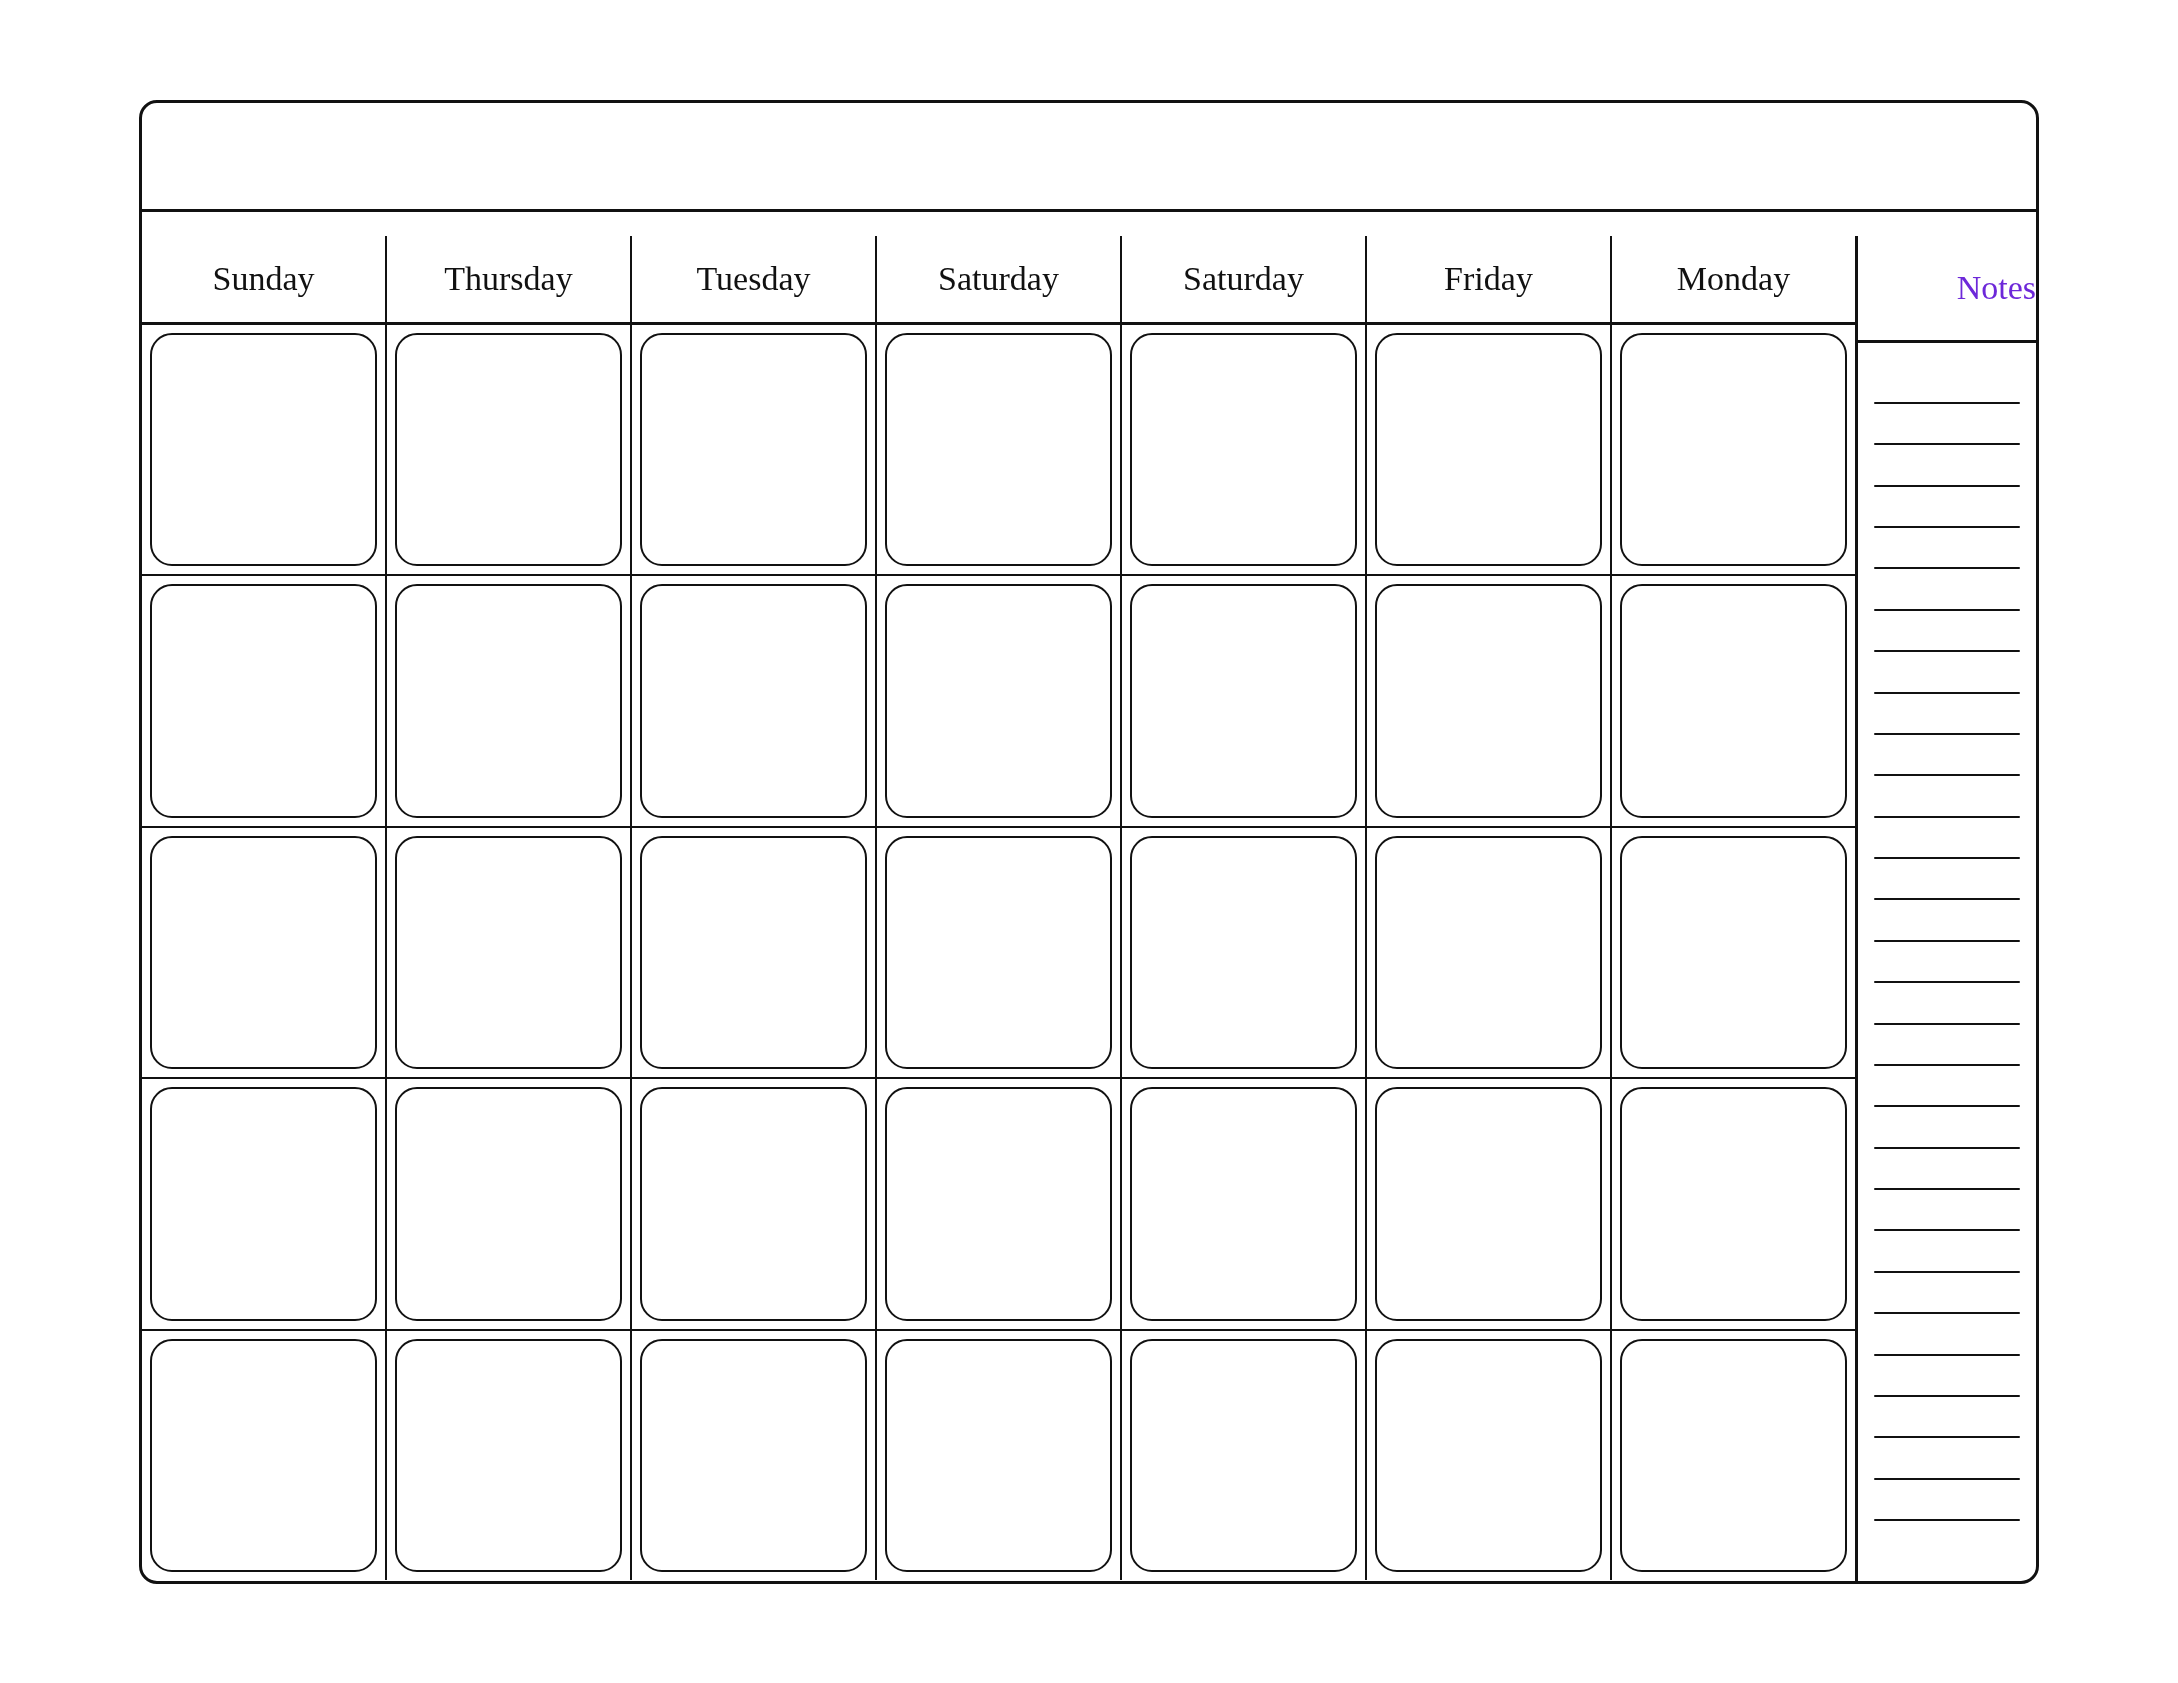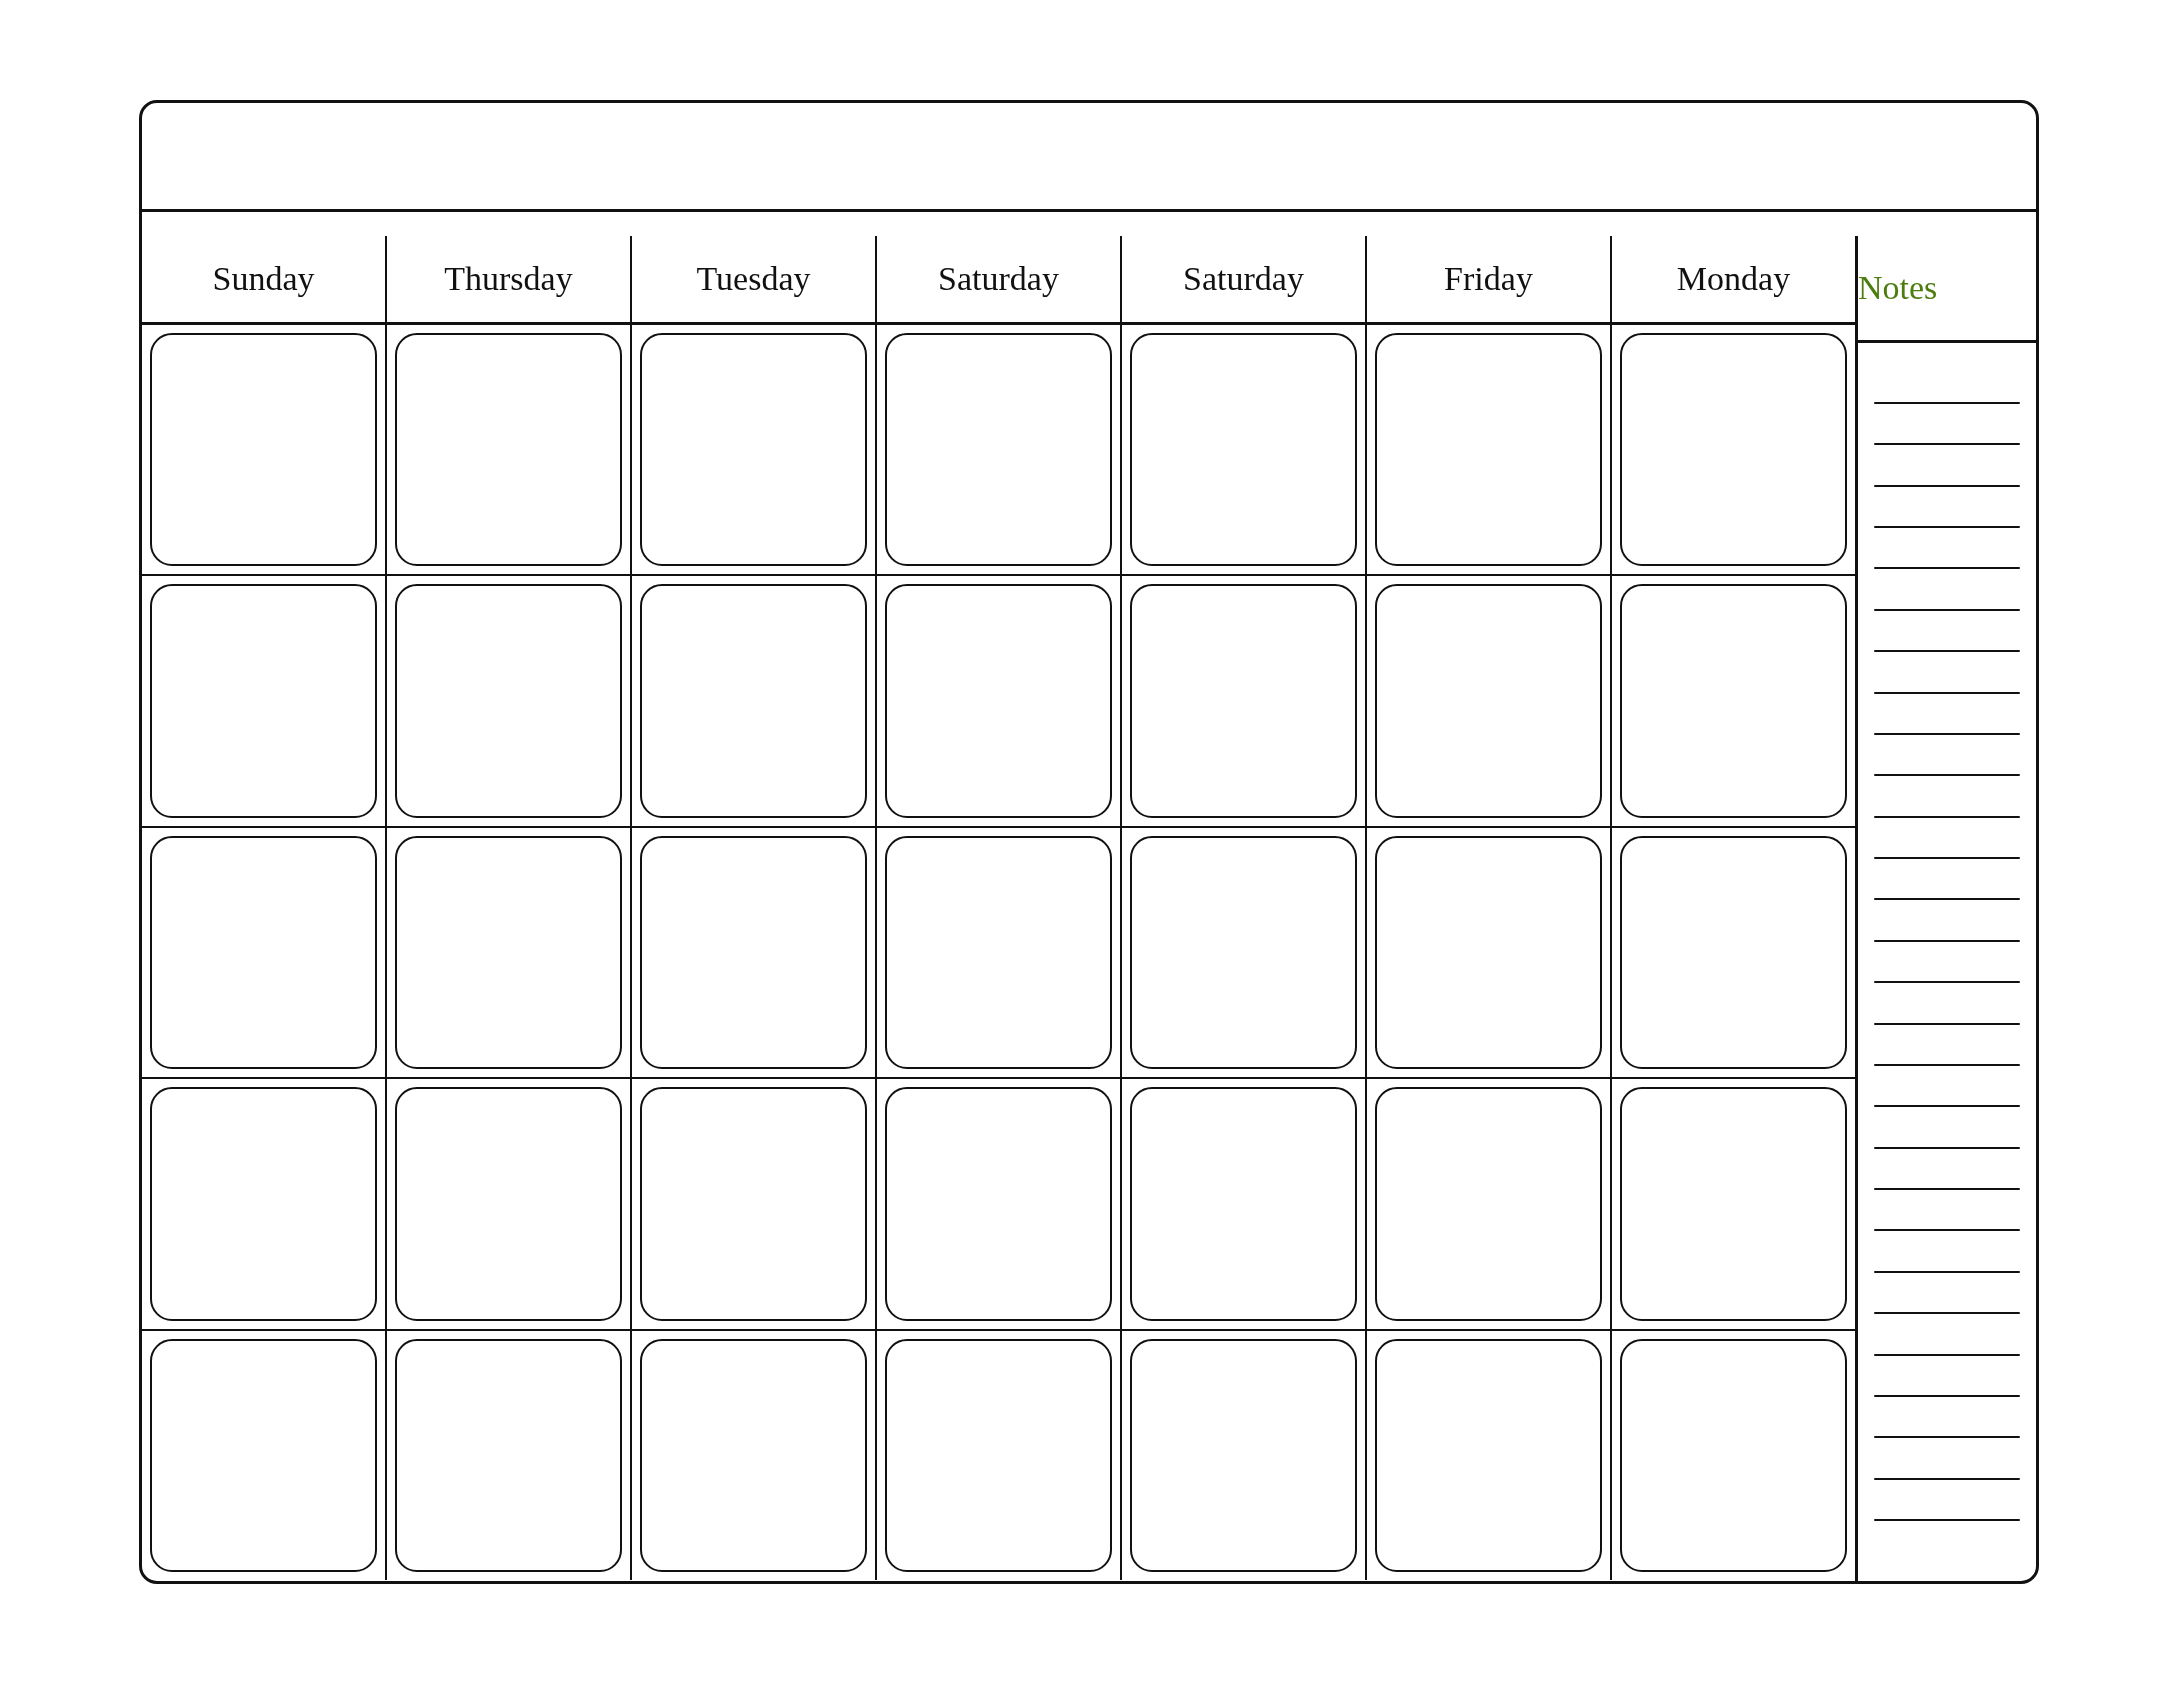--- a/index.html
+++ b/index.html
@@ -118,23 +118,23 @@
       flex-shrink: 0;
       display: flex;
       flex-direction: column;
     }
 
     .notes-header {
       height: 107px;
       border-bottom: 3px solid #111;
       display: flex;
       align-items: center;
-      justify-content: flex-start;
+      justify-content: flex-end;
       font-size: 34px;
-      color: #4d7c0f;
+      color: #6d28d9;
     }
 
     .notes-lines-area {
       flex: 1;
       padding: 20px 16px;
       display: flex;
       flex-direction: column;
       justify-content: space-evenly;
     }
 

